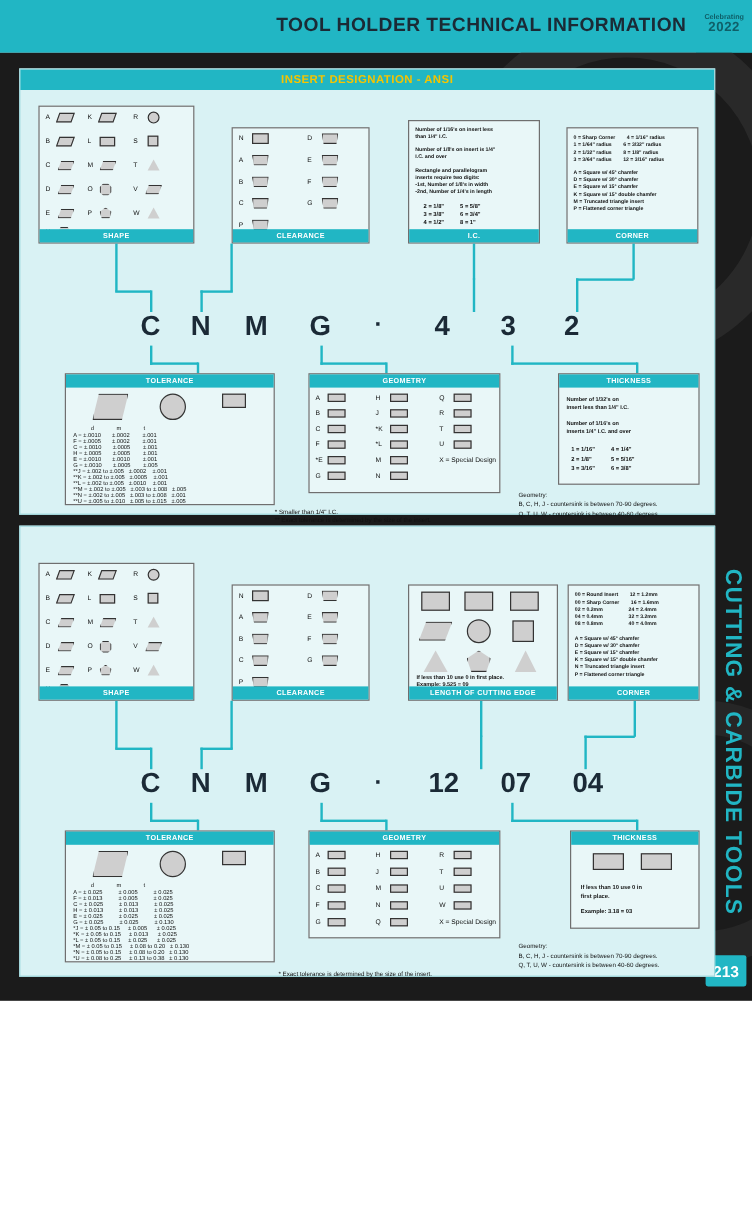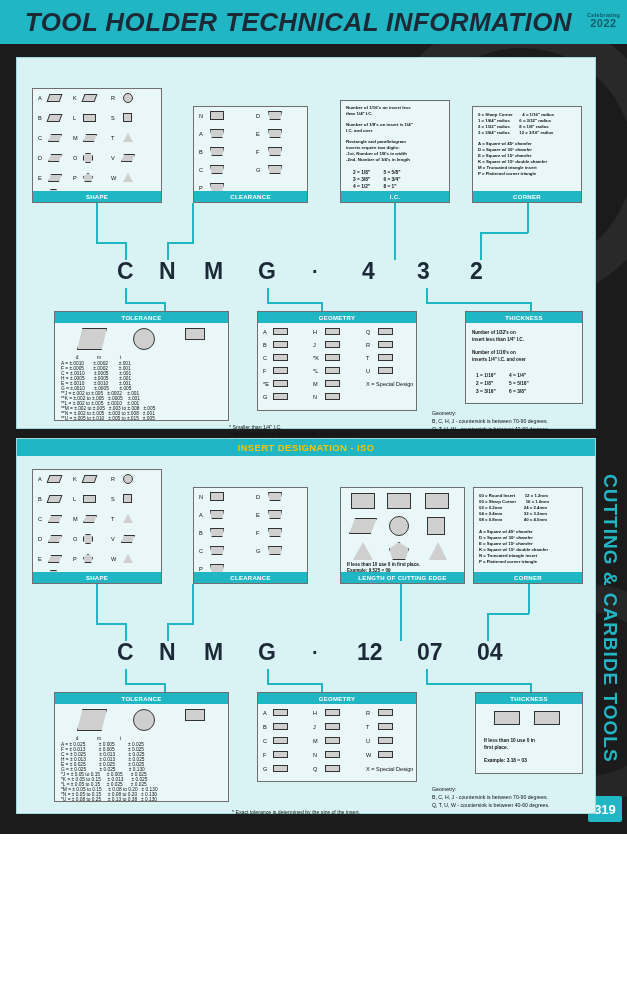--- a/index.html
+++ b/index.html
@@ -15,24 +15,23 @@
     position:absolute; left:0; top:0; width:627px; height:1006px;
     background:#ffffff;
   }
   
   .header {
     position:absolute; left:0; top:0; width:627px; height:44px;
     background:#21b6c4;
     display:flex; align-items:center; justify-content:flex-end;
   }
   .header-title {
-    color:#1b2a36; font-size:26px; font-weight:bold; letter-spacing:0.4px;
+    color:#1b2a36; font-size:16px; font-weight:bold; letter-spacing:0.4px;
     padding-right:8px;
     white-space:nowrap;
-    font-style:italic;
   }
   .celebrating {
     width:47px; height:44px; background:#21b6c4;
     color:#0f5f68; font-size:6px; font-weight:bold; text-align:center;
     padding-top:12px; line-height:1.05;
   }
   .celebrating .yr { font-size:11px; display:block; letter-spacing:0.5px; }
   
   .dark {
     position:absolute; left:0; top:44px; width:627px; height:790px;
@@ -130,23 +129,24 @@
     <div class="celebrating">
       <span>Celebrating</span>
       <span class="yr">2022</span>
     </div>
   </div>
 
   <div class="dark">
     <div class="gearwatermark"></div>
     <div class="gearwatermark2"></div>
     <div class="side-vert">CUTTING &amp; CARBIDE TOOLS</div>
-    <div class="pagebadge">319</div>
+    <div class="pagebadge">213</div>
 
     <div class="panel" id="panel-ansi">
+      <div class="panel-title">INSERT DESIGNATION - ANSI</div>
 
       <div class="box" style="left:15px; top:30px; width:130px; height:115px;">
         <div class="lrow" style="left:5px;  top:6px;">A</div>
         <div class="glyph gl-par" style="left:15px; top:5px;"></div>
         <div class="lrow" style="left:40px; top:6px;">K</div>
         <div class="glyph gl-par" style="left:50px; top:5px;"></div>
         <div class="lrow" style="left:78px; top:6px;">R</div>
         <div class="glyph gl-circ" style="left:90px; top:4px;"></div>
 
         <div class="lrow" style="left:5px;  top:26px;">B</div>
@@ -348,21 +348,20 @@
         <div class="txt b" style="left:6px; top:25px; font-size:4.6px;">insert less than 1/4" I.C.</div>
         <div class="txt b" style="left:6px; top:38px; font-size:4.6px;">Number of 1/16's on</div>
         <div class="txt b" style="left:6px; top:45px; font-size:4.6px;">inserts 1/4" I.C. and over</div>
         <div class="txt b" style="left:10px; top:60px; font-size:4.8px;">1 = 1/16"          4 = 1/4"</div>
         <div class="txt b" style="left:10px; top:68px; font-size:4.8px;">2 = 1/8"            5 = 5/16"</div>
         <div class="txt b" style="left:10px; top:76px; font-size:4.8px;">3 = 3/16"          6 = 3/8"</div>
       </div>
     </div>
 
     <div class="panel" id="panel-iso">
-      <div class="panel-title">INSERT DESIGNATION - ISO</div>
 
       <div class="box" style="left:15px; top:30px; width:130px; height:115px;">
         <div class="lrow" style="left:5px;  top:6px;">A</div>
         <div class="glyph gl-par" style="left:15px; top:5px;"></div>
         <div class="lrow" style="left:40px; top:6px;">K</div>
         <div class="glyph gl-par" style="left:50px; top:5px;"></div>
         <div class="lrow" style="left:78px; top:6px;">R</div>
         <div class="glyph gl-circ" style="left:90px; top:4px;"></div>
 
         <div class="lrow" style="left:5px;  top:26px;">B</div>

